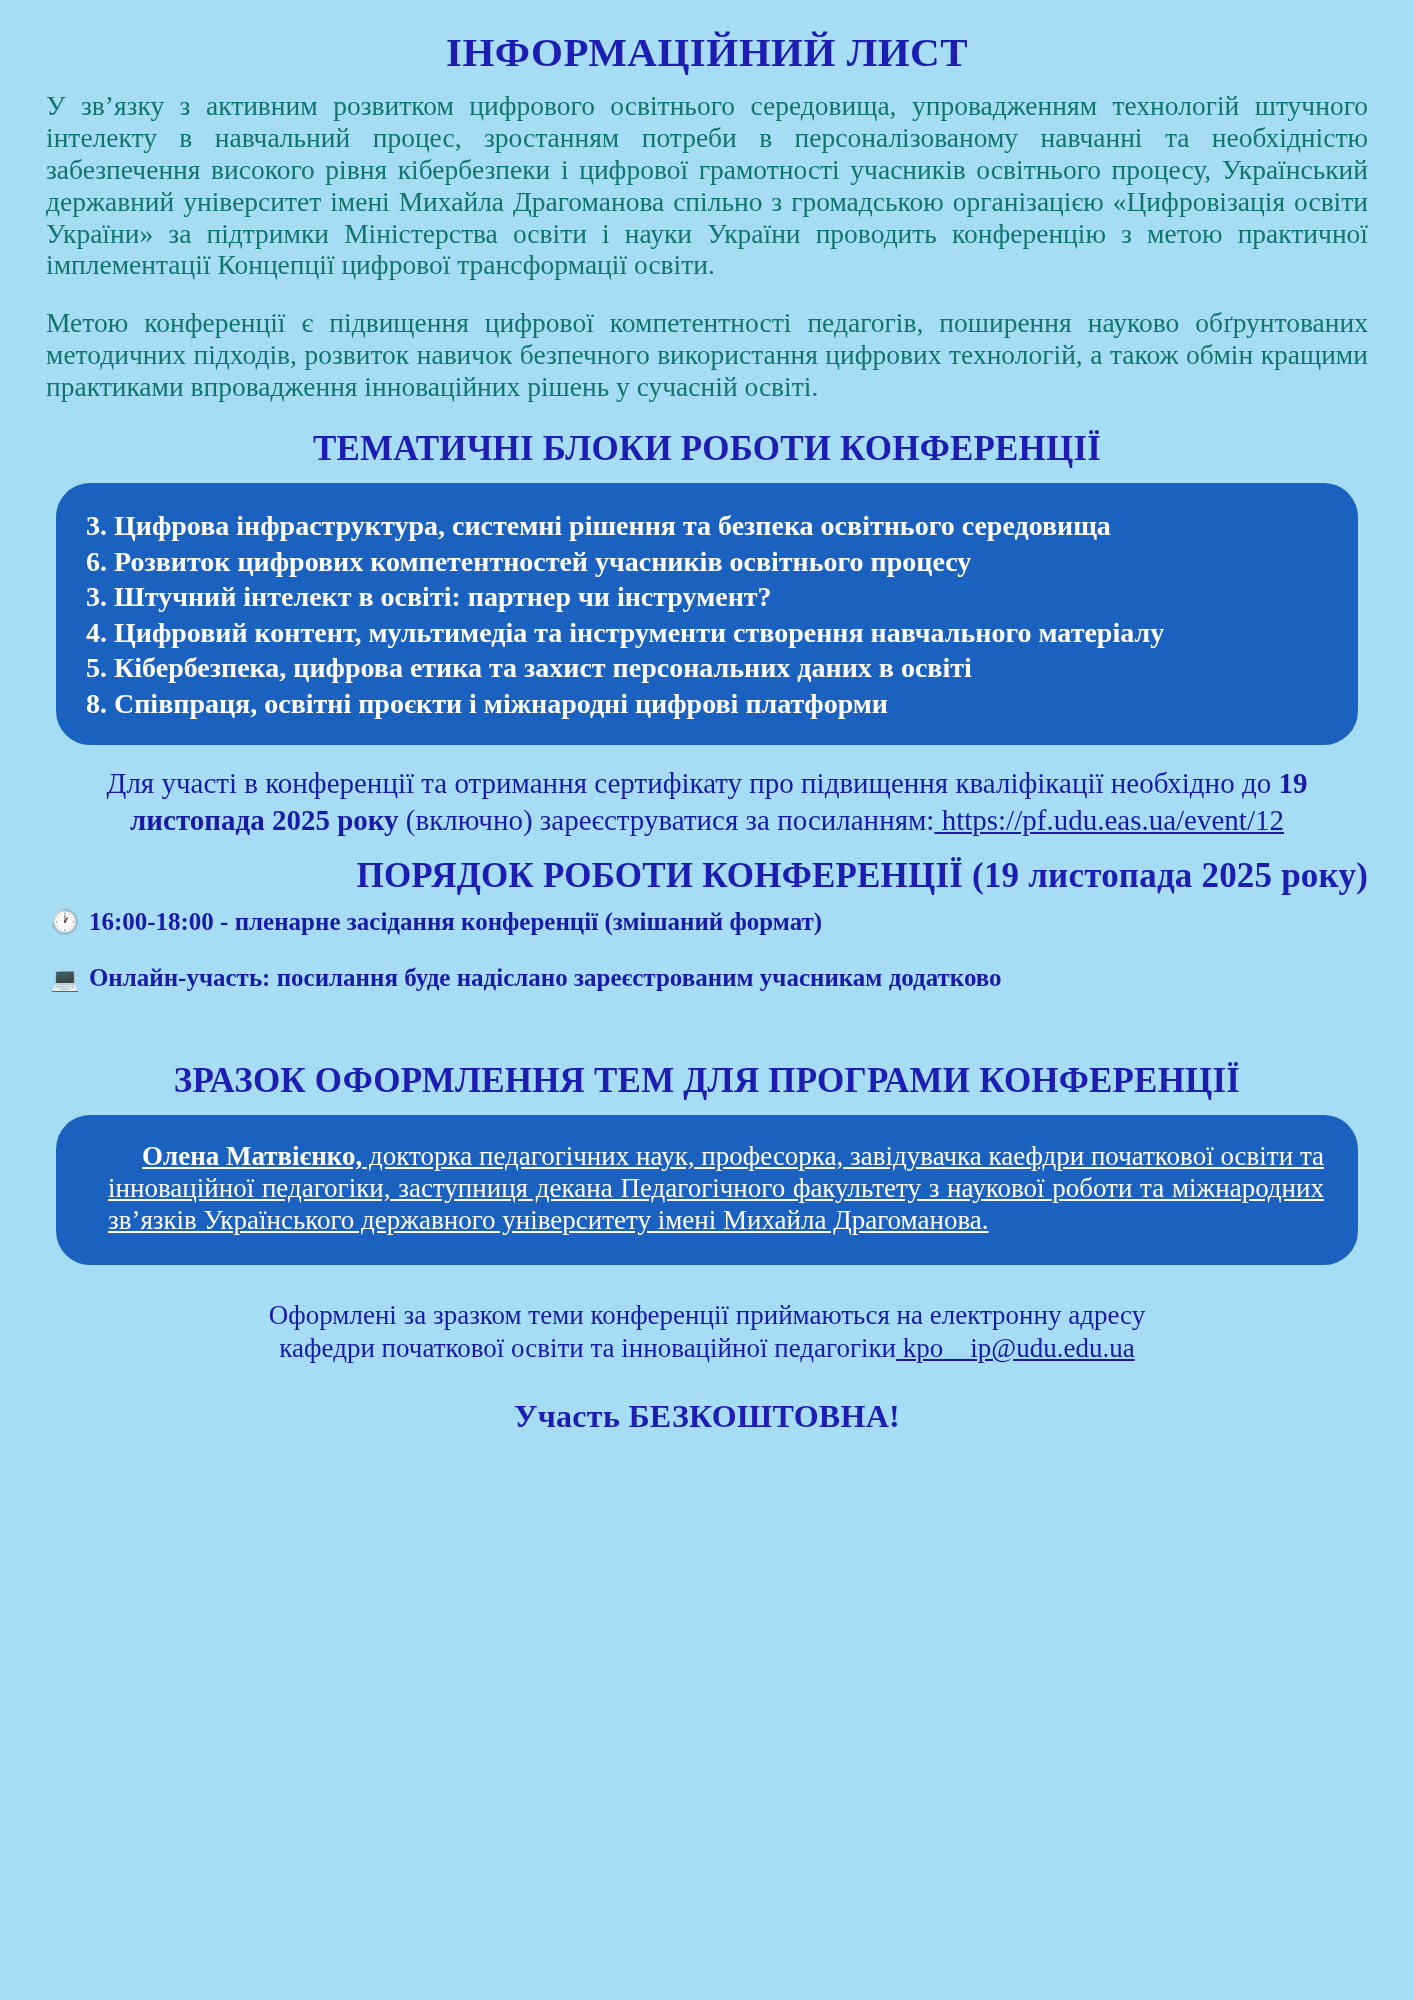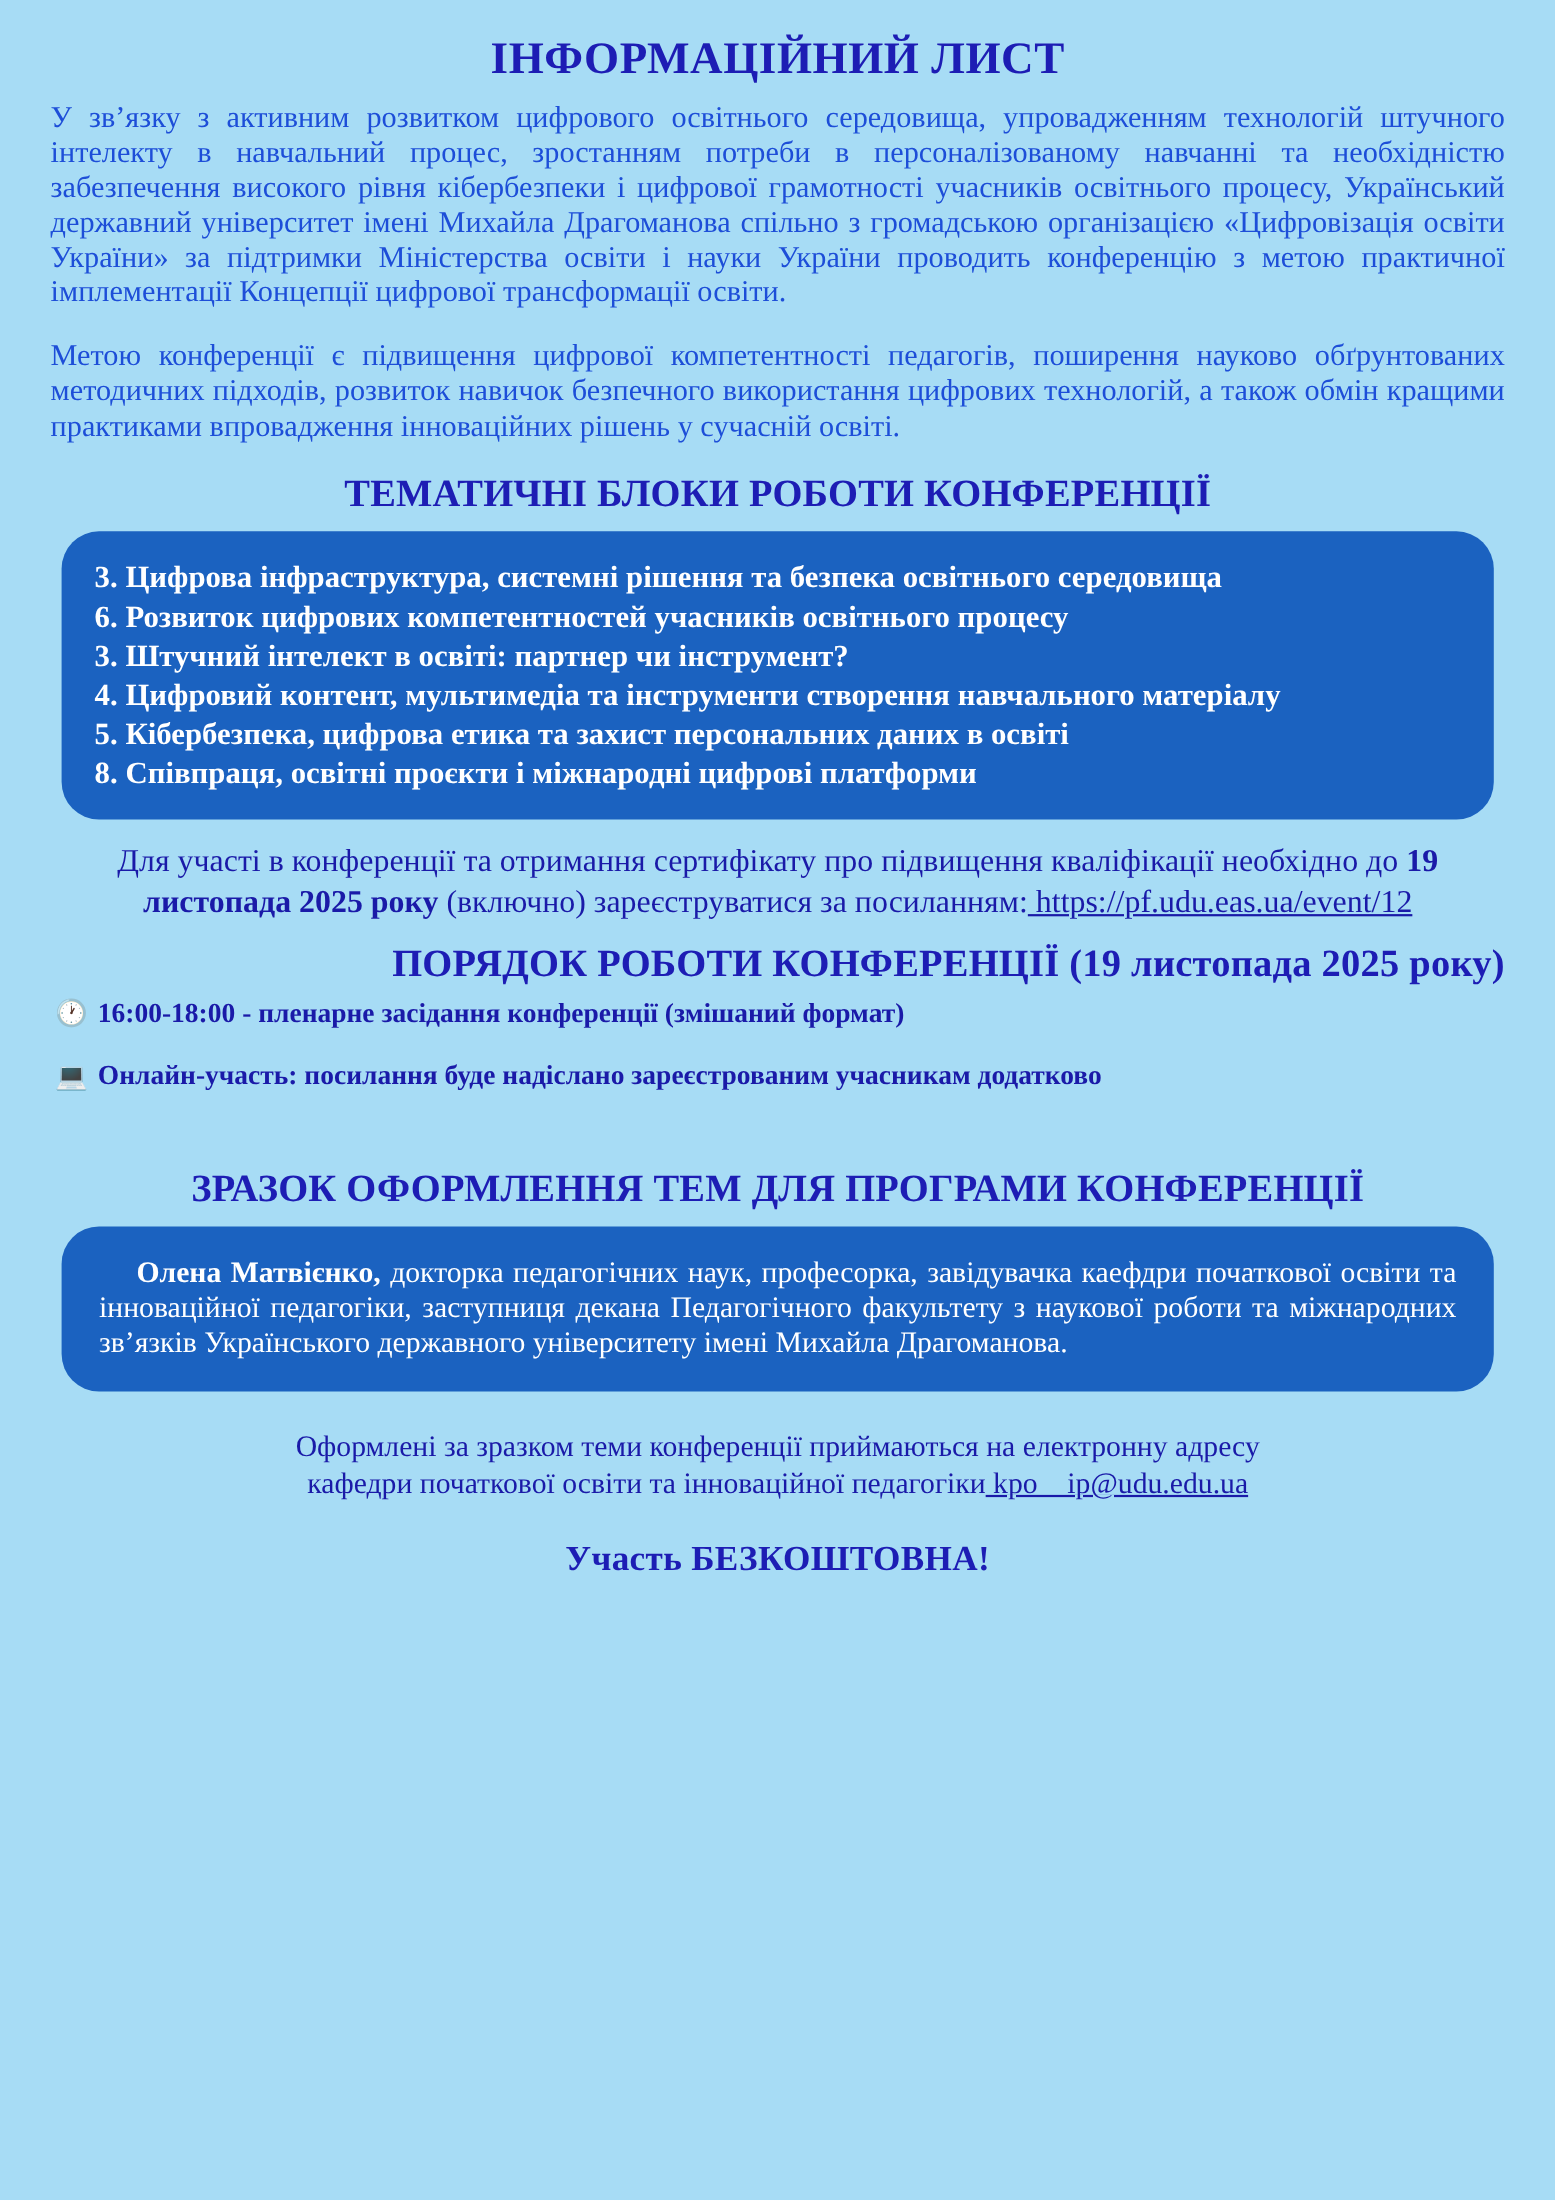--- a/index.html
+++ b/index.html
@@ -45,21 +45,21 @@
     text-align: right;
   }
 
   
   .para {
     text-align: justify;
     text-justify: inter-word;
     font-size: 27.5px;
     line-height: 1.16;
     margin: 0 0 6px 0;
-    color: #1d4ed8;
+    color: #0f766e;
   }
   .para.spaced {
     margin-top: 26px;
   }
 
   
   .blue-box {
     background: #1b62c0;
     border-radius: 34px;
     padding: 26px 30px 24px 30px;
@@ -75,23 +75,24 @@
     margin: 0 0 2px 0;
     color: #ffffff;
   }
   .blue-box .topic:last-child {
     margin-bottom: 0;
   }
 
   .speaker-box {
     background: #1b62c0;
     border-radius: 34px;
-    padding: 26px 34px 28px 34px;
+    padding: 26px 34px 28px 52px;
     margin: 8px 10px 10px 10px;
     color: #ffffff;
+    text-decoration: underline;
   }
   .speaker-para {
     font-size: 27px;
     line-height: 1.18;
     text-align: justify;
     text-justify: inter-word;
     text-indent: 34px;
     margin: 0;
     color: #ffffff;
   }

